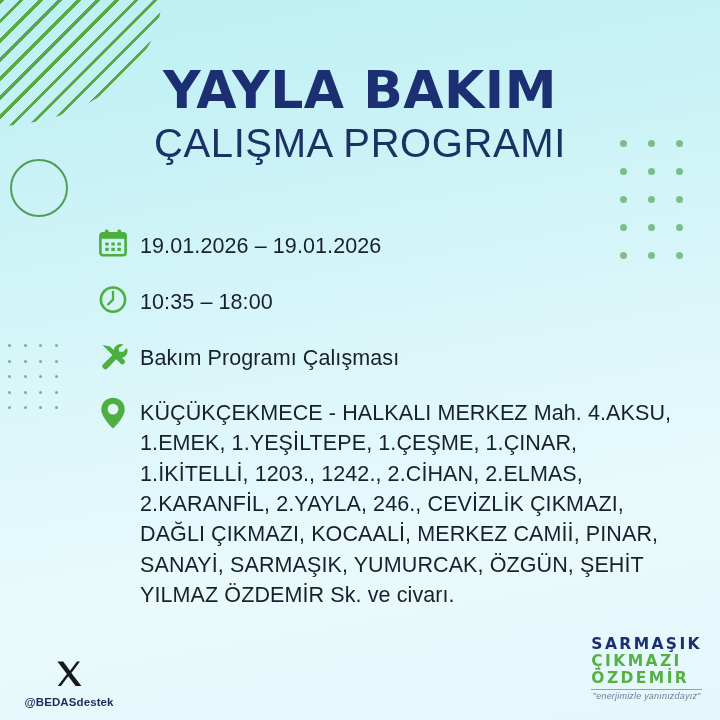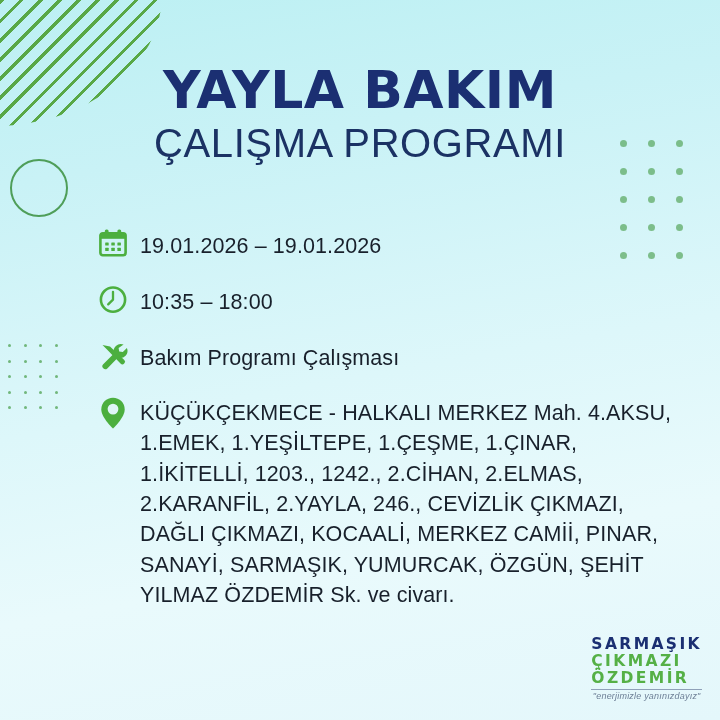--- a/index.html
+++ b/index.html
@@ -297,20 +297,29 @@
       </span>
       <span class="txt">KÜÇÜKÇEKMECE - HALKALI MERKEZ Mah. 4.AKSU, 1.EMEK, 1.YEŞİLTEPE, 1.ÇEŞME, 1.ÇINAR, 1.İKİTELLİ, 1203., 1242., 2.CİHAN, 2.ELMAS, 2.KARANFİL, 2.YAYLA, 246., CEVİZLİK ÇIKMAZI, DAĞLI ÇIKMAZI, KOCAALİ, MERKEZ CAMİİ, PINAR, SANAYİ, SARMAŞIK, YUMURCAK, ÖZGÜN, ŞEHİT YILMAZ ÖZDEMİR Sk. ve civarı.</span>
     </div>
 
   </div>
 
   <div id="footer">
 
 
 
+    <div class="contact">
+      <span class="cico">
+        <svg width="30" height="30" viewBox="0 0 30 30" aria-hidden="true">
+          <path d="M3.4 2.6 L12.9 15.0 L3.8 27.0 L6.9 27.0 L14.3 17.2 L21.6 27.0 L27.4 27.0
+                   L17.4 13.9 L26.0 2.6 L22.9 2.6 L16.0 11.7 L9.2 2.6 Z" fill="#15181f"></path>
+        </svg>
+      </span>
+      <span class="clabel">@BEDASdestek</span>
+    </div>
 
   </div>
 
   <div id="logo">
     <div class="lrow" id="logo-line1">SARMAŞIK</div>
     <div class="lrow" id="logo-line2">ÇIKMAZI</div>
     <div class="lrow" id="logo-line3">ÖZDEMİR</div>
     <div id="logo-slogan">"enerjimizle yanınızdayız"</div>
   </div>
 

